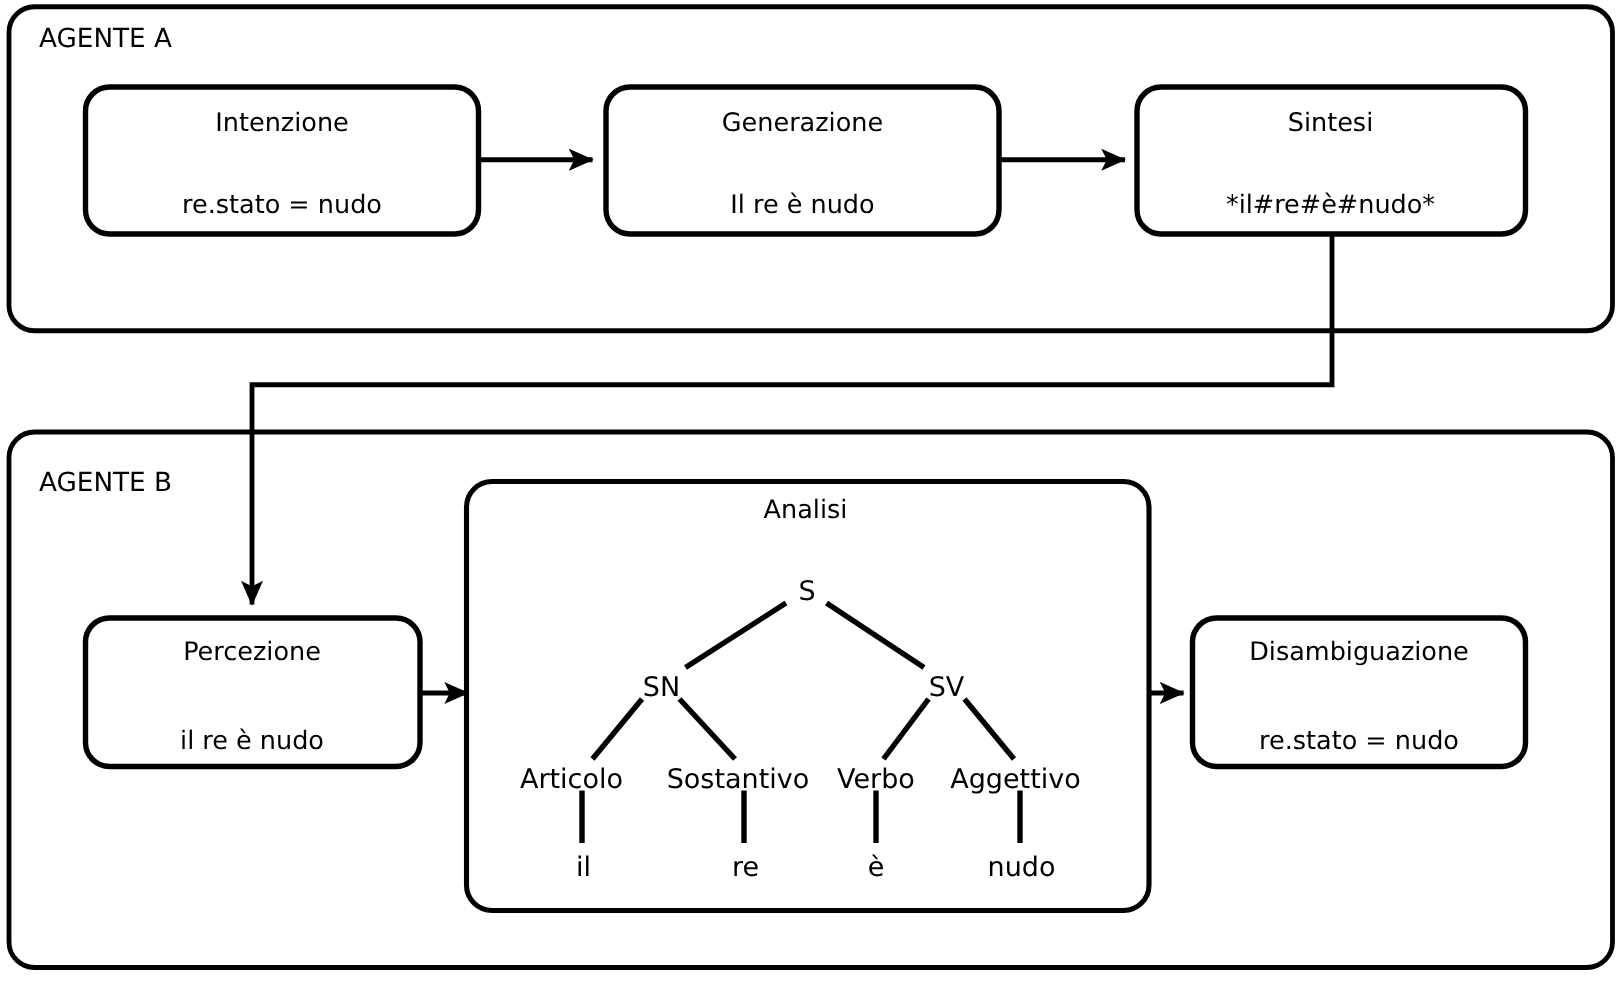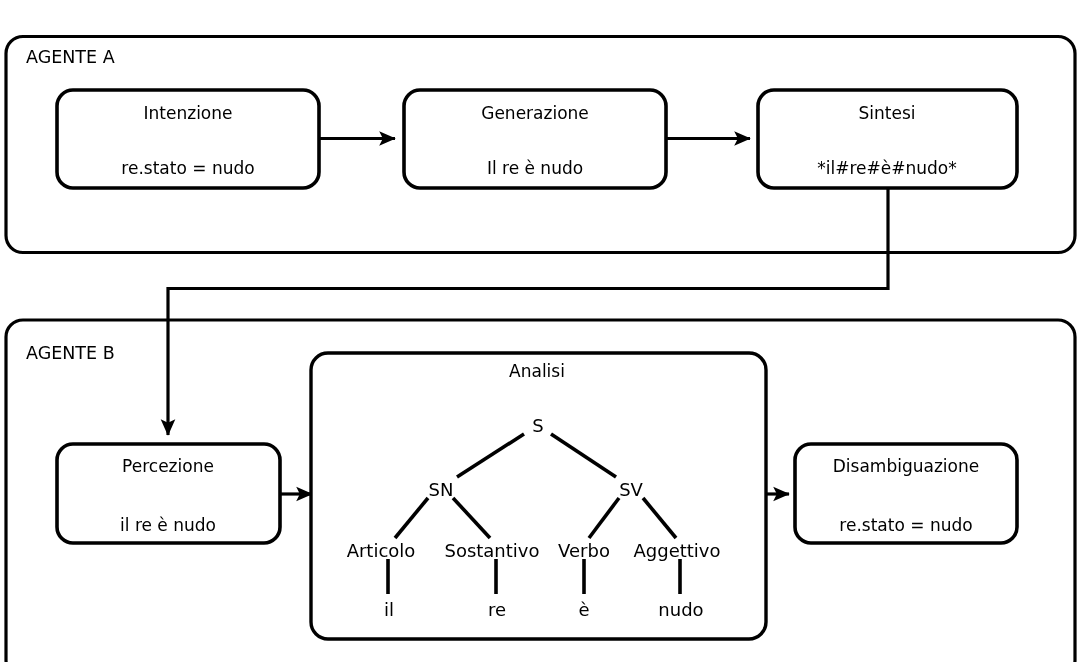--- a/index.html
+++ b/index.html
@@ -10,21 +10,20 @@
   body {
     width: 1081px;
     height: 662px;
     font-family: "DejaVu Sans", "Liberation Sans", sans-serif;
     overflow: hidden;
   }
   #diagram-root {
     position: relative;
     width: 1081px;
     height: 470px;
-    margin-top: 32px;
   }
   svg#diagram-svg {
     position: absolute;
     top: 0;
     left: 0;
     width: 1081px;
     height: 662px;
     display: block;
   }
   .agent-frame {

